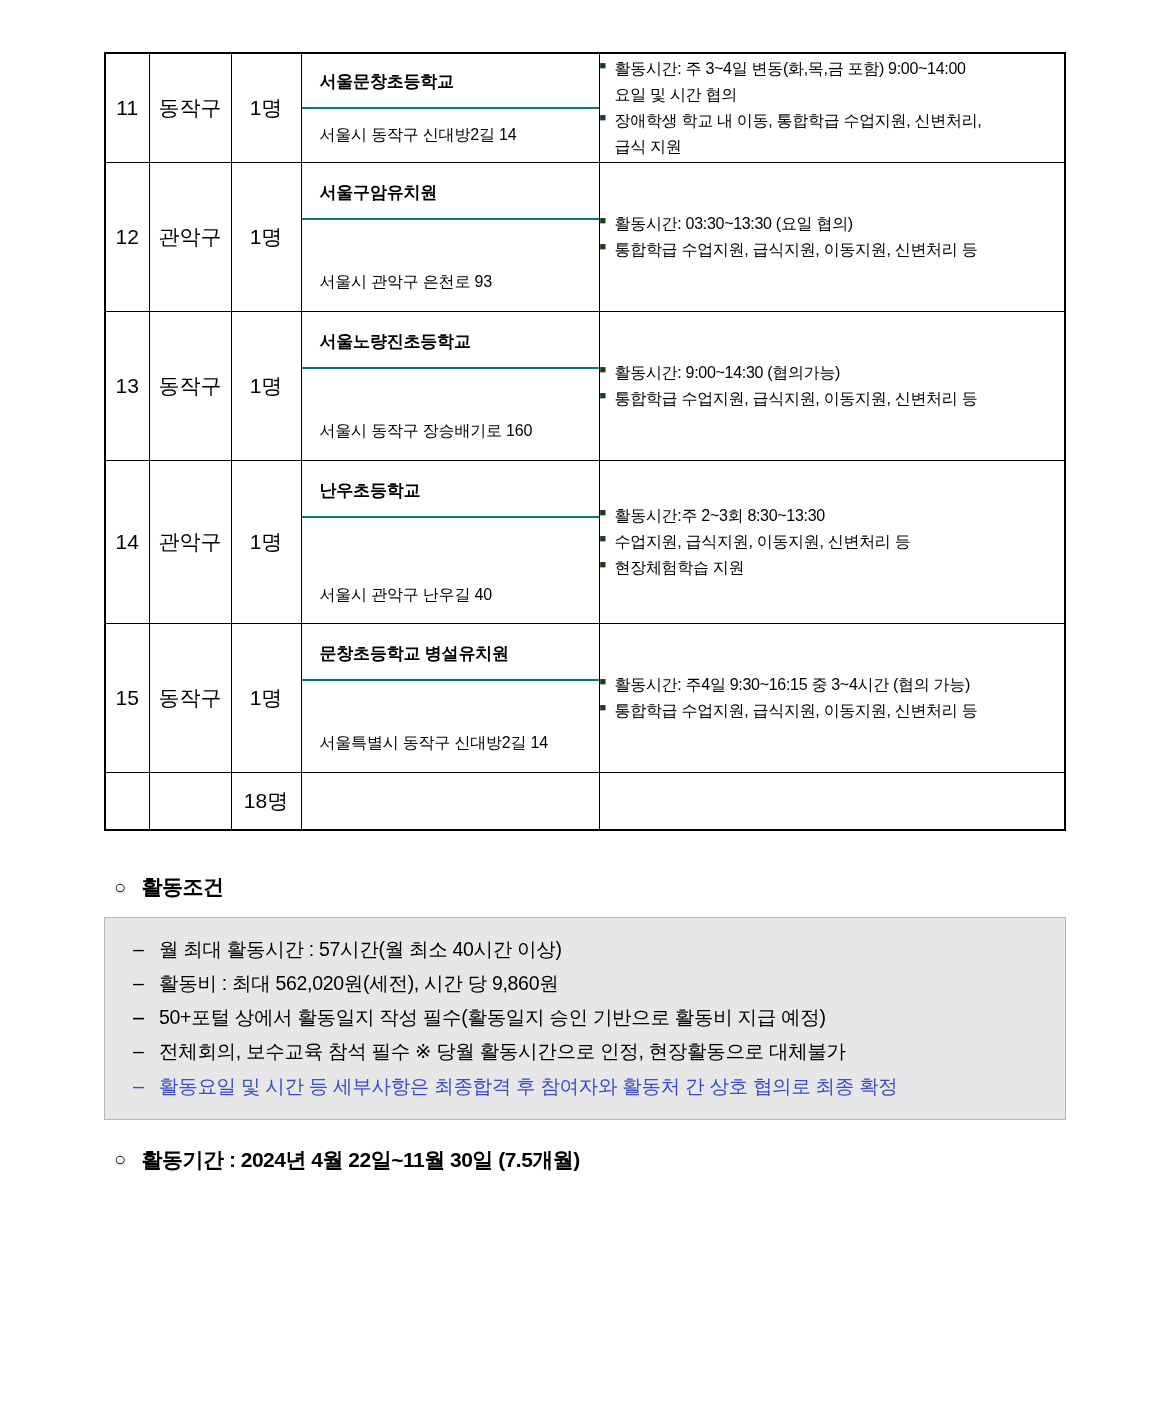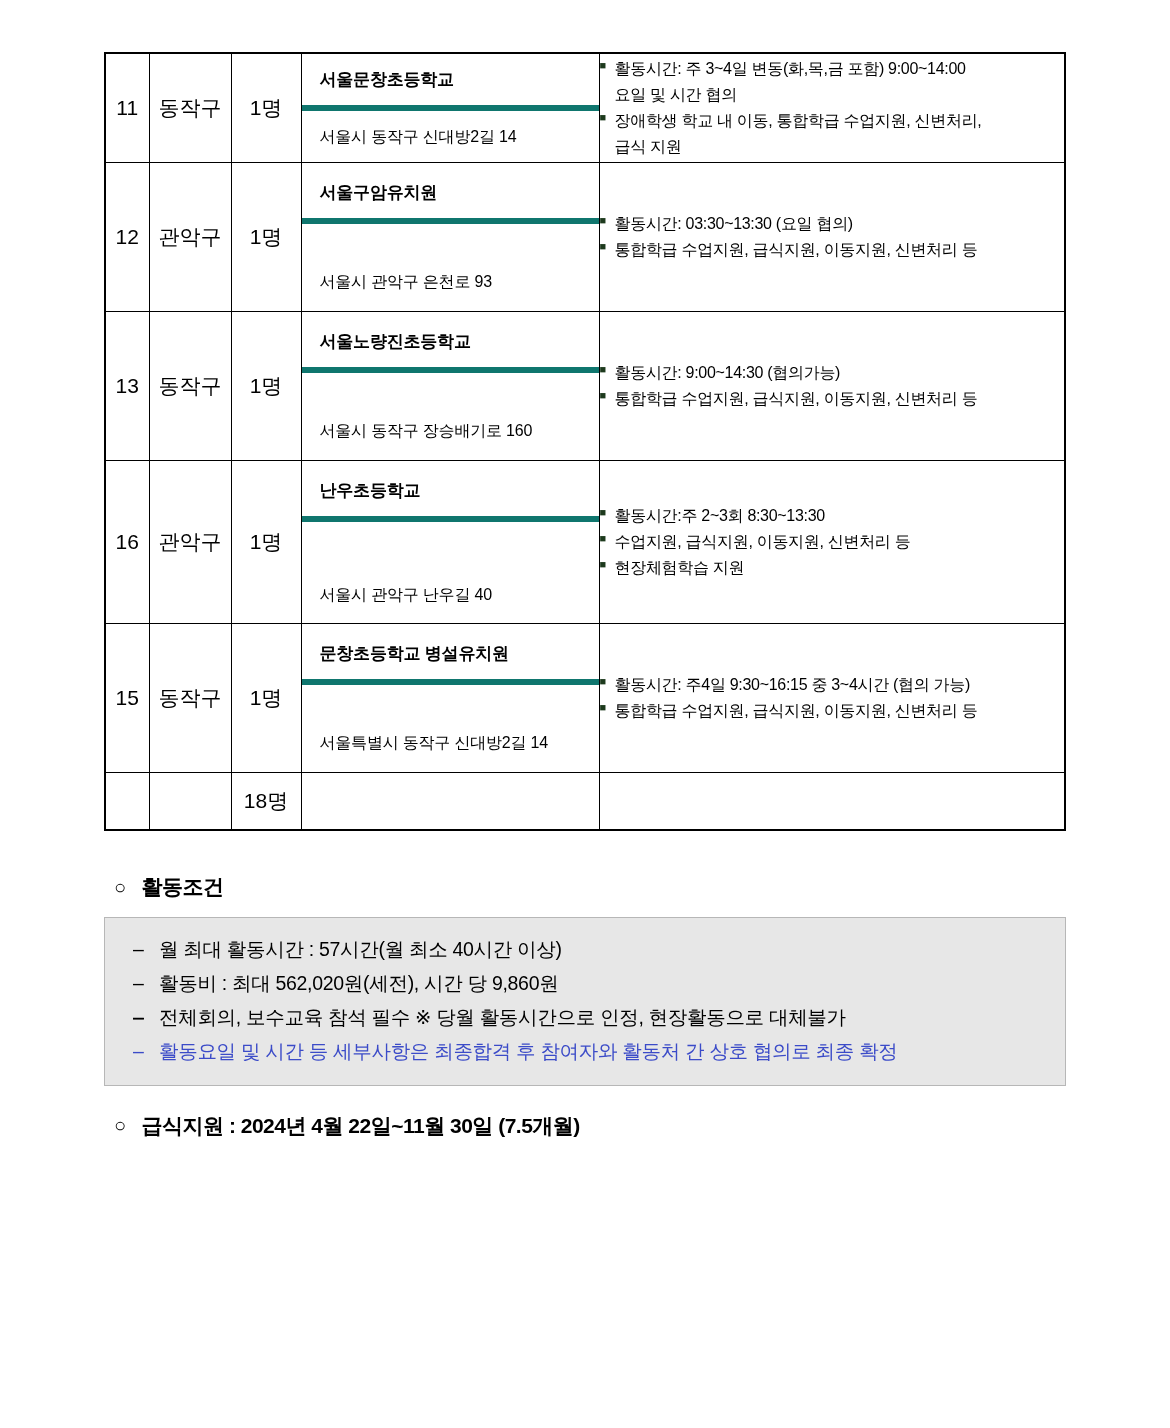--- a/index.html
+++ b/index.html
@@ -51,21 +51,21 @@
   .place-inner {
     display: flex;
     flex-direction: column;
     justify-content: space-between;
     min-height: 104px;
   }
   .place-name {
     font-size: 17px;
     font-weight: bold;
     padding: 14px 0 14px 18px;
-    border-bottom: 6px solid #0f766e;
+    border-bottom: 2px solid #0f766e;
     letter-spacing: -0.2px;
   }
   .place-addr {
     font-size: 16px;
     padding: 16px 0 14px 18px;
     letter-spacing: -0.2px;
   }
   .desc-cell {
     padding: 10px 14px 10px 12px;
     font-size: 16px;
@@ -217,21 +217,21 @@
             <div class="place-addr">서울시 동작구 장승배기로 160</div>
           </div>
         </td>
         <td class="desc-cell">
           <span class="desc-line"><span class="mk">■</span><span>활동시간: 9:00~14:30 (협의가능)</span></span>
           <span class="desc-line"><span class="mk">■</span><span>통합학급 수업지원, 급식지원, 이동지원, 신변처리 등</span></span>
         </td>
       </tr>
 
       <tr class="row-14">
-        <td class="c-center">16</td>
+        <td class="c-center">14</td>
         <td class="c-center">관악구</td>
         <td class="c-center">1명</td>
         <td class="place-cell">
           <div class="place-inner">
             <div class="place-name">난우초등학교</div>
             <div class="place-addr">서울시 관악구 난우길 40</div>
           </div>
         </td>
         <td class="desc-cell">
           <span class="desc-line"><span class="mk">■</span><span>활동시간:주 2~3회 8:30~13:30</span></span>
@@ -279,29 +279,30 @@
     </div>
     <div class="cond-item">
       <span class="dash">–</span>
       <span>활동비 : 최대 562,020원(세전), 시간 당 9,860원</span>
     </div>
     <div class="cond-item">
       <span class="dash">–</span>
     </div>
     <div class="cond-item">
       <span class="dash">–</span>
+      <span>50+포털 상에서 활동일지 작성 필수(활동일지 승인 기반으로 활동비 지급 예정)</span>
     </div>
     <div class="cond-item">
       <span class="dash">–</span>
       <span>전체회의, 보수교육 참석 필수 ※ 당월 활동시간으로 인정, 현장활동으로 대체불가</span>
     </div>
     <div class="cond-item blue">
       <span class="dash">–</span>
       <span>활동요일 및 시간 등 세부사항은 최종합격 후 참여자와 활동처 간 상호 협의로 최종 확정</span>
     </div>
   </div>
 
   <div class="period">
     <span class="circle">○</span>
-    <span>급식지원 : 2024년 4월 22일~11월 30일 (7.5개월)</span>
+    <span>활동기간 : 2024년 4월 22일~11월 30일 (7.5개월)</span>
   </div>
 
 </div>
 
 </body></html>

